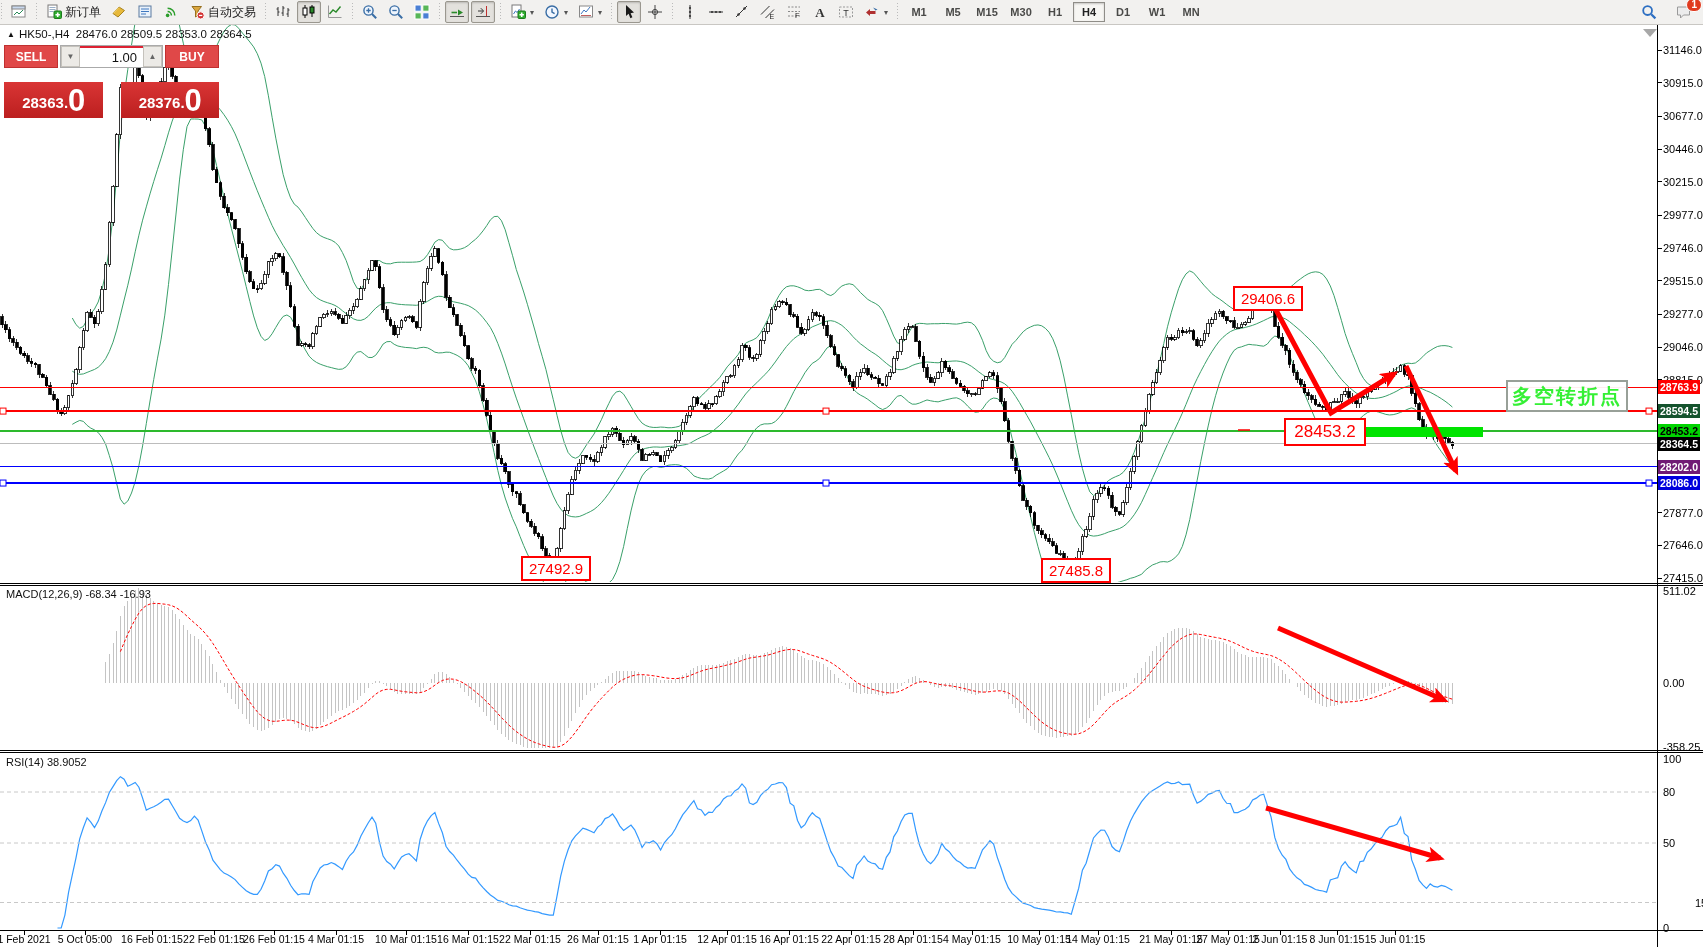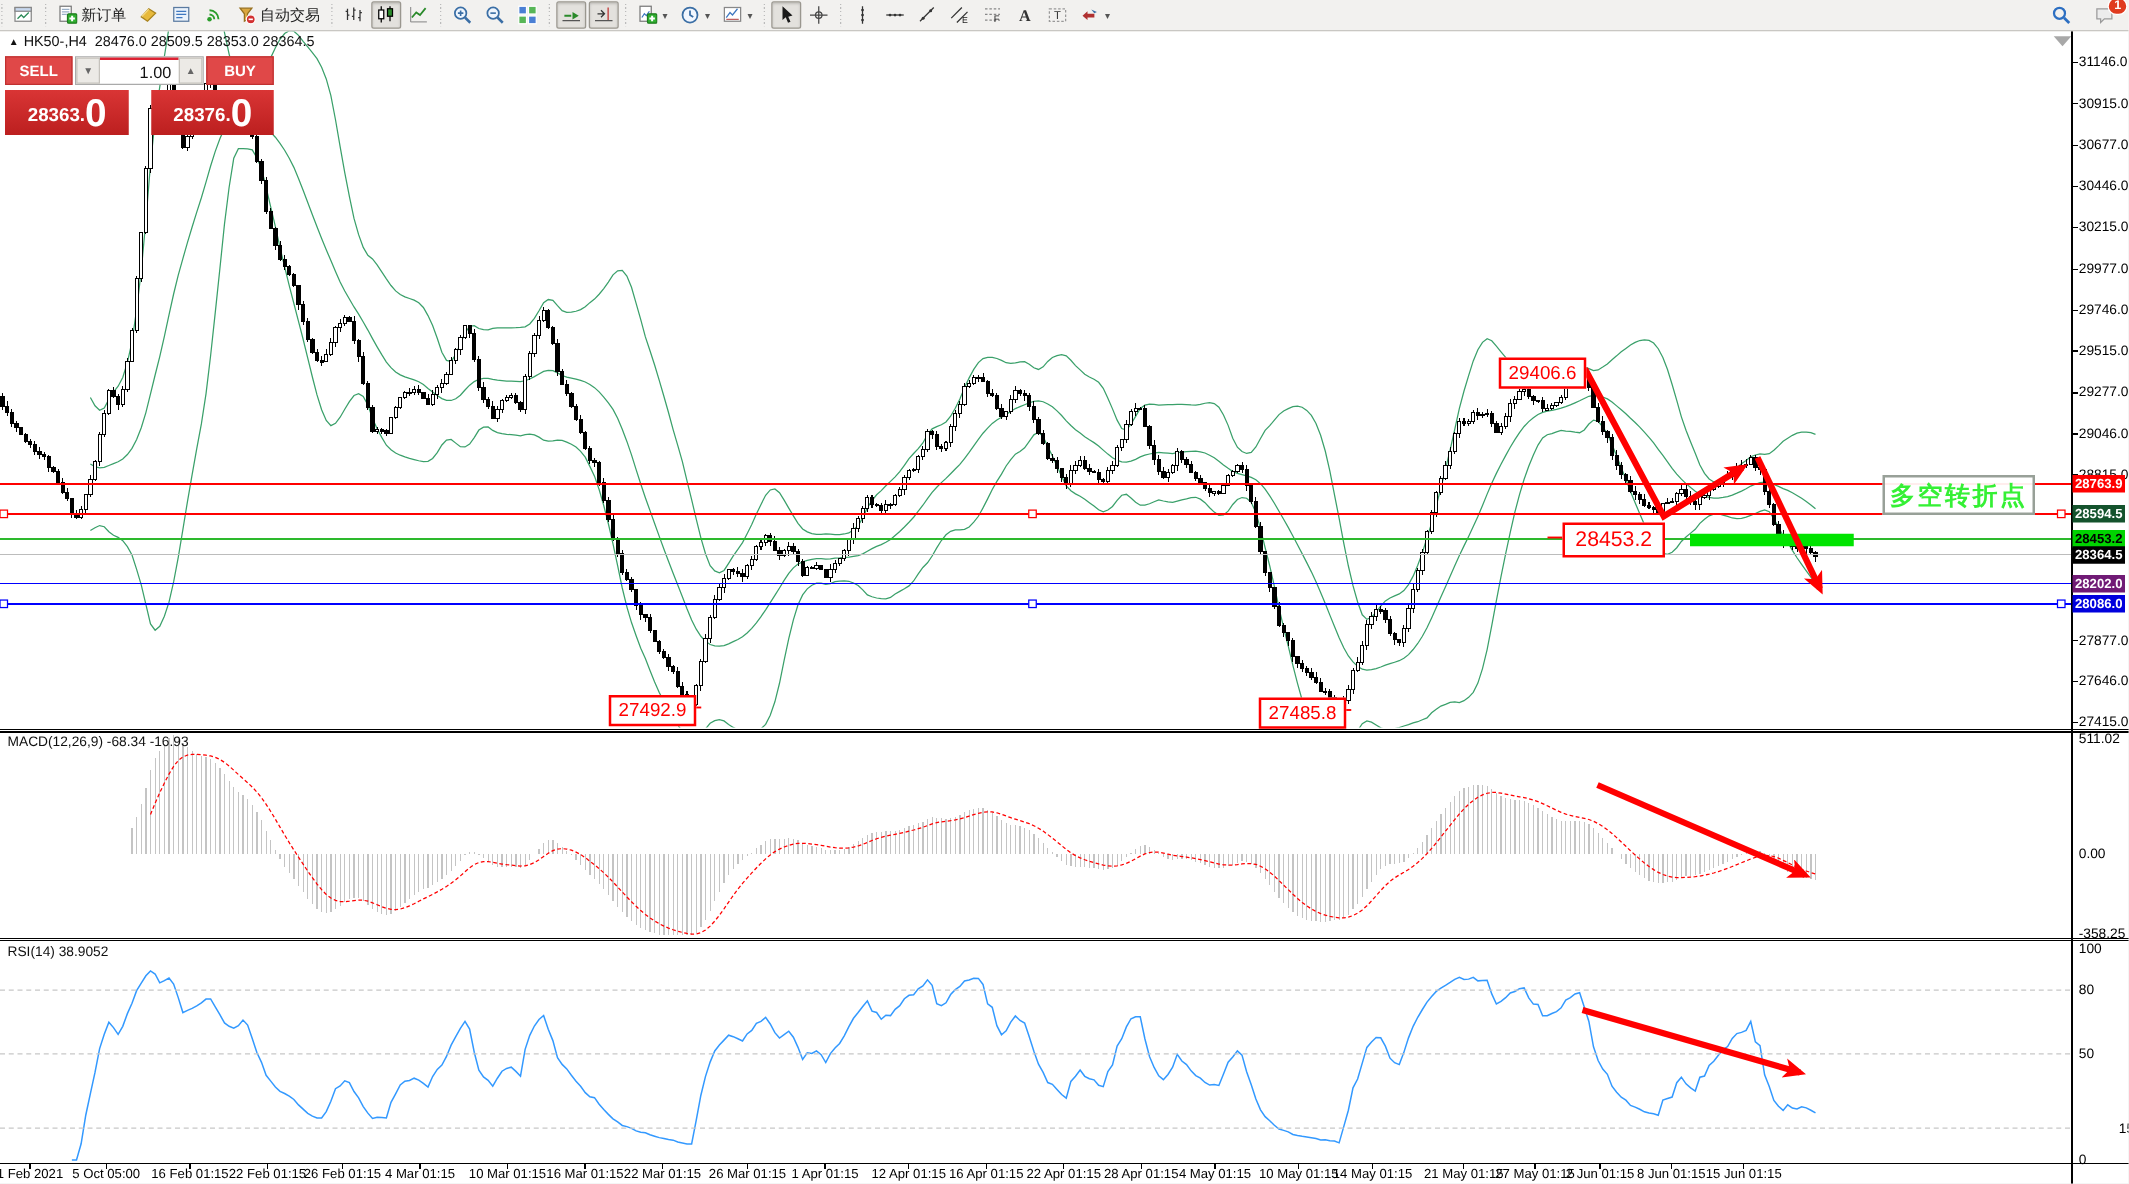--- a/index.html
+++ b/index.html
@@ -33,35 +33,35 @@
   
   #quote{position:absolute;left:4px;top:45px;width:215px;z-index:20;font-family:"Liberation Sans",sans-serif;}
   #quote .row1{display:flex;height:23px;gap:2px;}
   .q-btn{background:#e04848;color:#fff;font-size:12px;font-weight:bold;display:flex;align-items:center;
          justify-content:center;flex:0 0 52px;border:1px solid #c03030;}
   .stepper{flex:1;display:flex;border:1px solid #aaa;background:#fff;position:relative;}
   .step-btn{width:17px;background:#eceae6;color:#666;font-size:8px;display:flex;align-items:center;
          justify-content:center;border:1px solid #c5c2bc;}
   .vol{flex:1;display:flex;align-items:center;justify-content:flex-end;padding-right:6px;
          font-size:13px;color:#111;border-top:2px solid #d23;}
-  #quote .row2{display:flex;height:36px;gap:18px;margin-top:4px;}
+  #quote .row2{display:flex;height:36px;gap:18px;margin-top:14px;}
   .q-price{flex:1;background:linear-gradient(#d93535,#bc1f1f);color:#fff;display:flex;align-items:flex-end;
          justify-content:center;padding-bottom:2px;}
   .q-price .sm{font-size:15px;font-weight:bold;line-height:26px;}
   .q-price .big{font-size:31px;font-weight:bold;line-height:31px;letter-spacing:-1px;}
   
   .y-label{position:absolute;left:1663px;transform:translateY(-50%);font-size:11px;color:#000;z-index:5;}
   .price-tag{position:absolute;left:1658px;width:42px;height:14px;transform:translateY(-50%);
         display:flex;align-items:center;justify-content:center;font-size:10.5px;font-weight:bold;z-index:6;}
   .ind-label{position:absolute;left:6px;font-size:11px;color:#111;z-index:5;}
   .x-label{position:absolute;transform:translateX(-50%);top:933px;font-size:10.5px;color:#000;
         white-space:nowrap;z-index:5;}
   
   .callout{position:absolute;border:2px solid #ff0000;color:#ff0000;background:#ffffff;z-index:8;
-        display:flex;align-items:center;justify-content:center;font-weight:normal;}
+        display:flex;align-items:center;justify-content:center;font-weight:normal;margin-left:34px;}
   #note-box{position:absolute;border:2px solid #98a098;background:rgba(255,255,255,.93);color:#35f035;
         font-weight:bold;display:flex;align-items:center;justify-content:center;z-index:8;letter-spacing:3px;}
 </style>
 </head>
 <body>
 
 <div id="screen">
   <svg id="chart-svg" width="1703" height="947">
       <defs>
         <marker id="ah" markerUnits="userSpaceOnUse" markerWidth="20" markerHeight="18" refX="13" refY="8" orient="auto">
@@ -1195,20 +1195,31 @@
           <span class="tb-btn">
             <span>
               <svg width="16" height="16" viewBox="0 0 16 16">
                 <path d="M2 8.5l4-3.5v2h5.5v3H6v2z" fill="#b03030"></path>
                 <path d="M9 3.5l4.5 2-2 1z" fill="#3a6ea5"></path>
               </svg>
             </span>
             <span class="caret">▾</span>
           </span>
         </div>
+        <div class="tb-group">
+          <span class="tf-btn">M1</span>
+          <span class="tf-btn">M5</span>
+          <span class="tf-btn">M15</span>
+          <span class="tf-btn">M30</span>
+          <span class="tf-btn">H1</span>
+          <span class="tf-btn active">H4</span>
+          <span class="tf-btn">D1</span>
+          <span class="tf-btn">W1</span>
+          <span class="tf-btn">MN</span>
+        </div>
       </div>
     <div id="tb-right">
       <span class="tb-btn">
         <svg width="16" height="16" viewBox="0 0 16 16">
             <circle cx="6.6" cy="6.6" r="4.4" fill="none" stroke="#2d6fc2" stroke-width="1.8"></circle>
             <path d="M10.2 10.2l4.2 4.2" stroke="#2d6fc2" stroke-width="2.2"></path>
           </svg>
       </span>
       <span class="tb-btn" id="notif">
         <svg width="17" height="16" viewBox="0 0 16 16">

